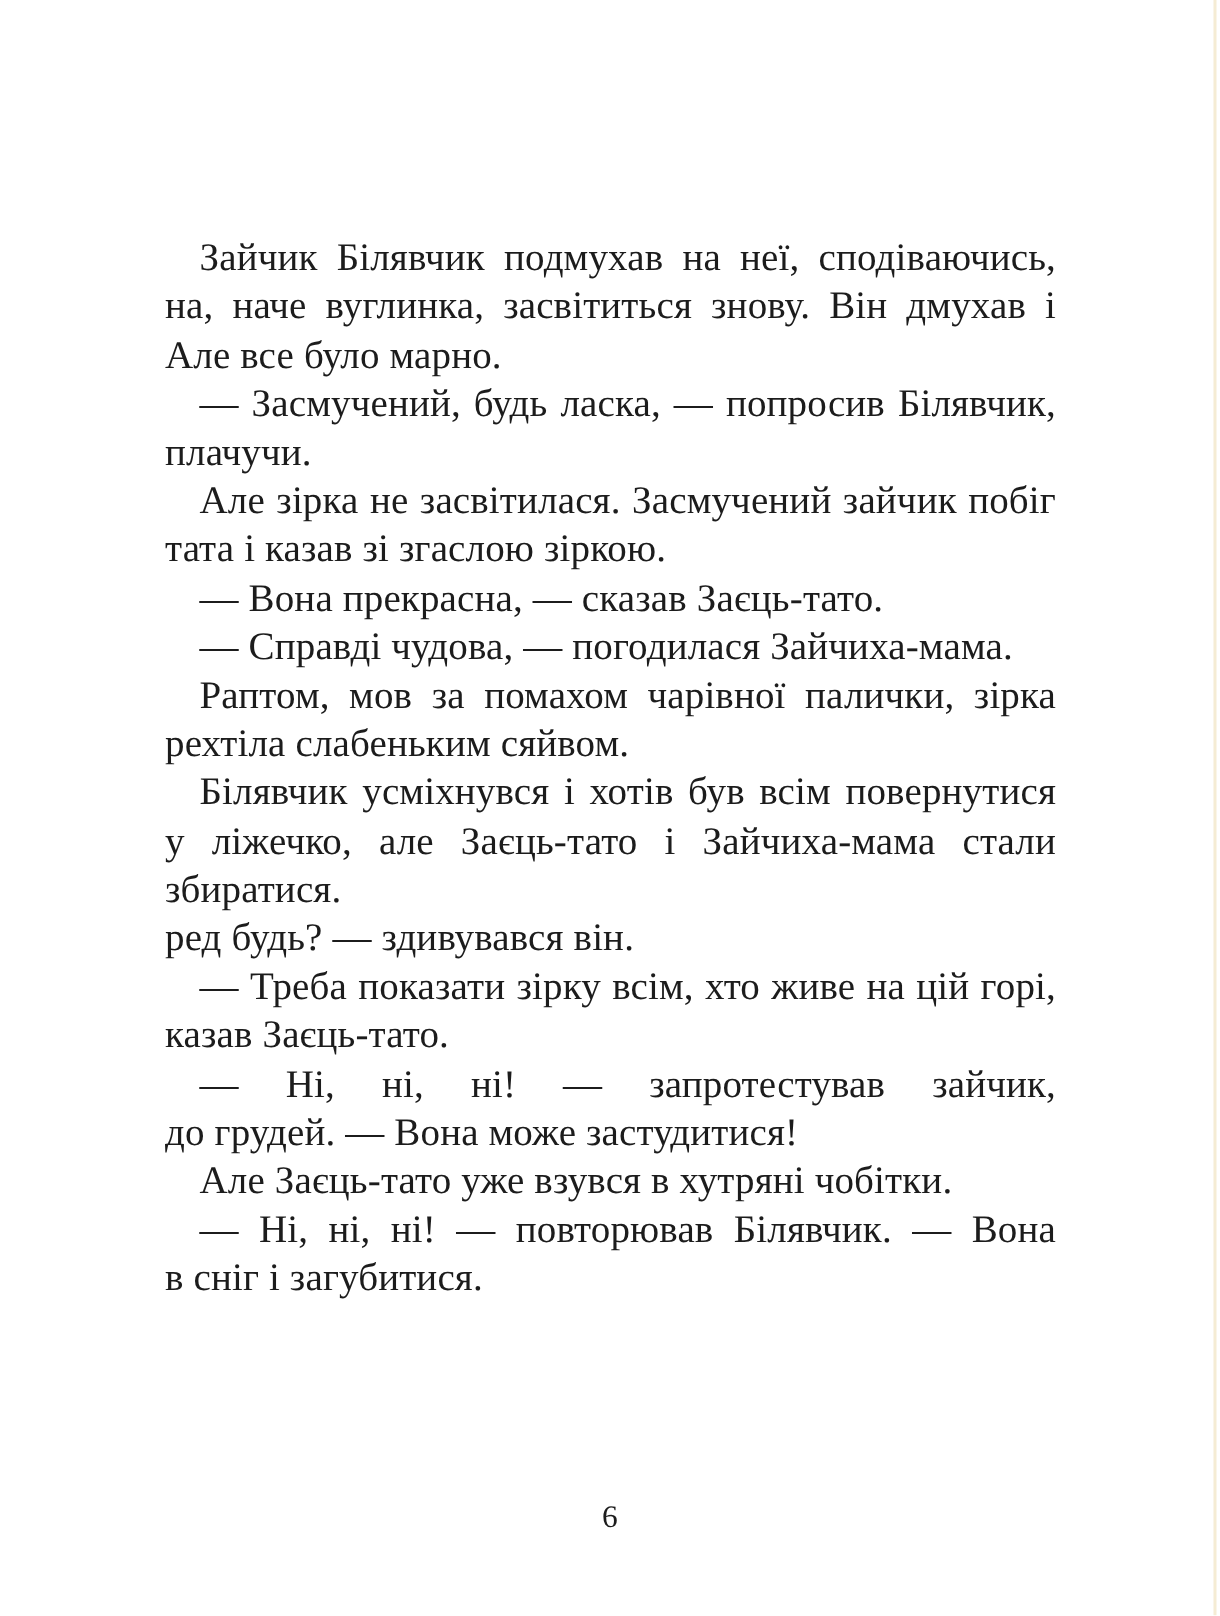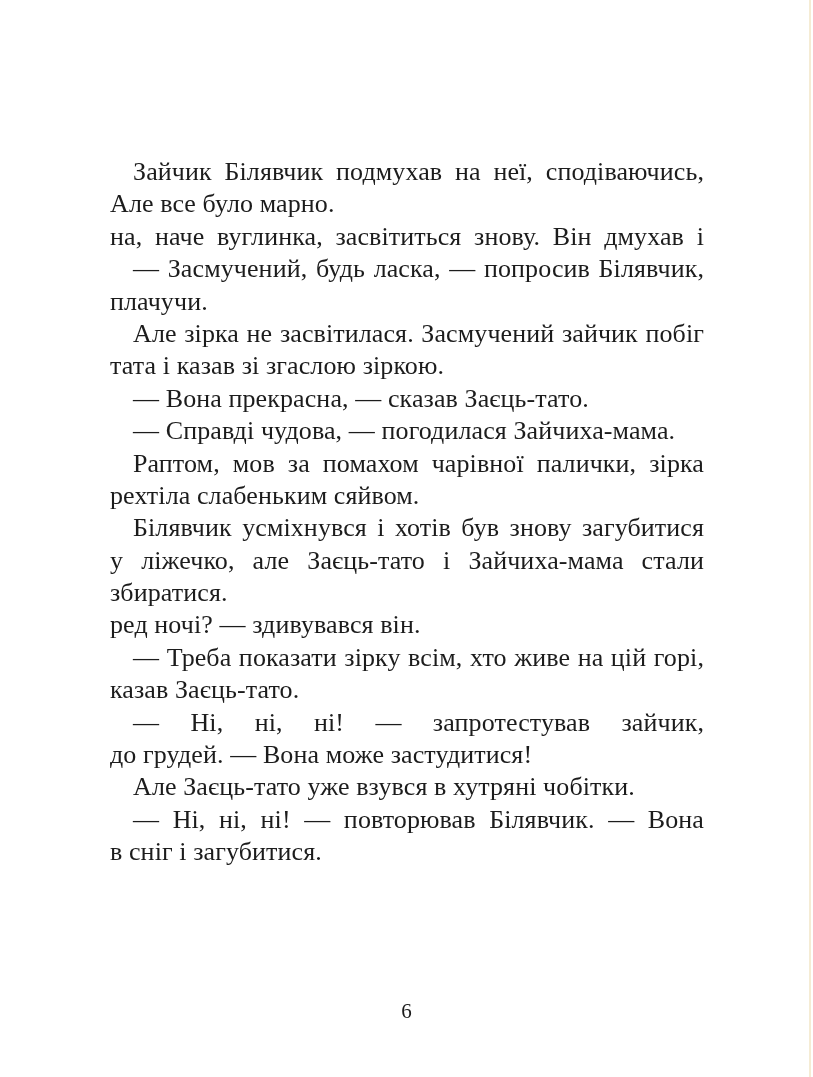--- a/index.html
+++ b/index.html
@@ -57,48 +57,48 @@
     height: 1077px;
     opacity: 0.75;
   }
 </style>
 </head>
 <body>
 
 <div class="text-block">
     <div class="para">
       <div class="line first">Зайчик Білявчик подмухав на неї, сподіваючись, що во-</div>
+      <div class="line">на, наче вуглинка, засвітиться знову. Він дмухав і дмухав.</div>
       <div class="line last">Але все було марно.</div>
-      <div class="line">на, наче вуглинка, засвітиться знову. Він дмухав і дмухав.</div>
     </div>
     <div class="para">
       <div class="line first">— Засмучений, будь ласка, — попросив Білявчик, ледве не</div>
       <div class="line last">плачучи.</div>
     </div>
     <div class="para">
       <div class="line first">Але зірка не засвітилася. Засмучений зайчик побіг до</div>
       <div class="line last">тата і казав зі згаслою зіркою.</div>
     </div>
     <div class="para">
       <div class="line first last">— Вона прекрасна, — сказав Заєць-тато.</div>
     </div>
     <div class="para">
       <div class="line first last">— Справді чудова, — погодилася Зайчиха-мама.</div>
     </div>
     <div class="para">
       <div class="line first">Раптом, мов за помахом чарівної палички, зірка заме-</div>
       <div class="line last">рехтіла слабеньким сяйвом.</div>
     </div>
     <div class="para">
-      <div class="line first">Білявчик усміхнувся і хотів був знову загубитися</div>
+      <div class="line first">Білявчик усміхнувся і хотів був всім повернутися</div>
       <div class="line">у ліжечко, але Заєць-тато і Зайчиха-мама стали кудись</div>
       <div class="line last">збиратися.</div>
     </div>
     <div class="para">
-      <div class="line last">ред ночі? — здивувався він.</div>
+      <div class="line last">ред будь? — здивувався він.</div>
     </div>
     <div class="para">
       <div class="line first">— Треба показати зірку всім, хто живе на цій горі, — від-</div>
       <div class="line last">казав Заєць-тато.</div>
     </div>
     <div class="para">
       <div class="line first">— Ні, ні, ні! — запротестував зайчик, притискаючи зірку</div>
       <div class="line last">до грудей. — Вона може застудитися!</div>
     </div>
     <div class="para">

